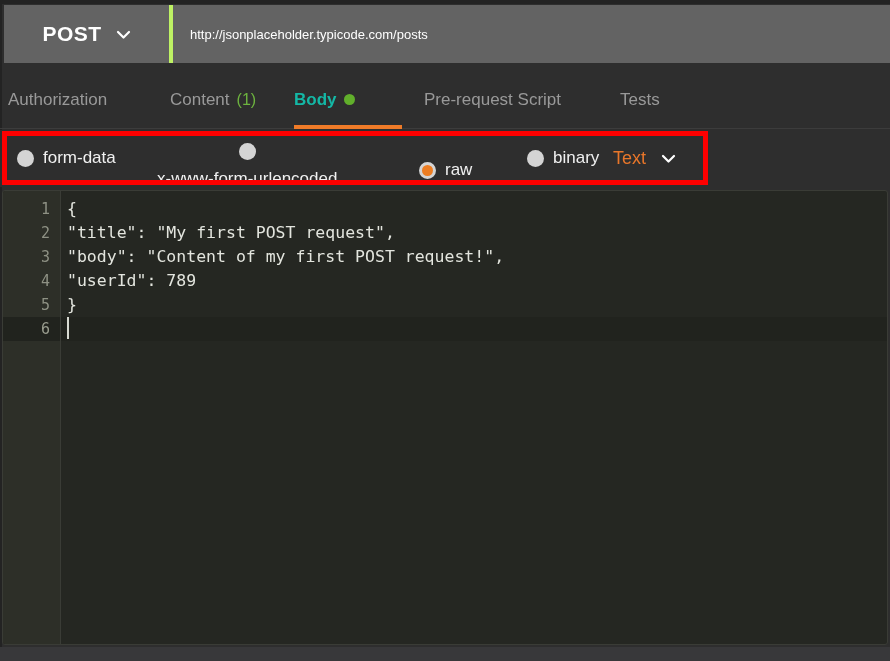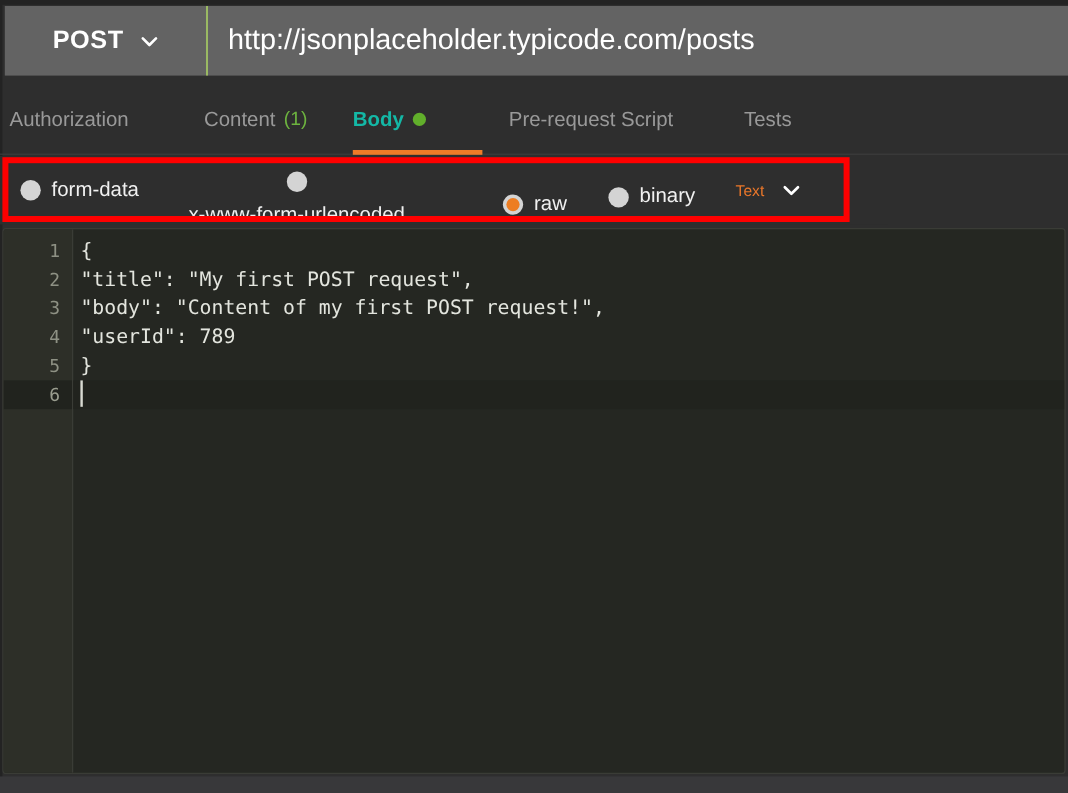--- a/index.html
+++ b/index.html
@@ -32,21 +32,21 @@
     background: #636363;
     display: flex;
     align-items: stretch;
   }
   .method-select {
     width: 169px;
     display: flex;
     align-items: center;
     justify-content: center;
     gap: 14px;
-    border-right: 1px solid #bef264;
+    border-right: 4px solid #bef264;
     cursor: pointer;
     box-sizing: border-box;
   }
   .method-label {
     color: #ffffff;
     font-size: 21px;
     font-weight: bold;
     letter-spacing: 0.5px;
   }
   .chev {
@@ -61,21 +61,21 @@
     flex: 1;
     display: flex;
     align-items: center;
     padding-left: 17px;
     box-sizing: border-box;
     cursor: text;
     overflow: hidden;
   }
   .url-text {
     color: #ffffff;
-    font-size: 24px;
+    font-size: 13px;
     white-space: nowrap;
   }
 
   
   .tabs {
     position: absolute;
     left: 0;
     top: 70px;
     width: 890px;
     height: 59px;
@@ -182,21 +182,21 @@
     top: 13px;
     left: 613px;
     height: 30px;
     display: flex;
     align-items: center;
     gap: 15px;
     cursor: pointer;
   }
   .text-select .sel-label {
     color: #e8762a;
-    font-size: 13px;
+    font-size: 18px;
   }
 
   
   .editor {
     position: absolute;
     left: 2px;
     top: 190px;
     width: 886px;
     height: 455px;
     background: #252722;
@@ -336,21 +336,21 @@
     <div class="radio-opt" style="left:157px;flex-direction:column;">
       <span class="radio-circle"></span>
       <span class="radio-label">x-www-form-urlencoded</span>
     </div>
 
     <div class="radio-opt" style="left:419px;margin-top:12px;">
       <span class="radio-circle checked"></span>
       <span class="radio-label">raw</span>
     </div>
 
-    <div class="radio-opt" style="left:507px;align-items:flex-end;">
+    <div class="radio-opt" style="left:527px;">
       <span class="radio-circle"></span>
       <span class="radio-label">binary</span>
     </div>
 
     <div class="text-select">
       <span class="sel-label">Text</span>
       <span class="chev">
         <svg width="15" height="15" viewBox="0 0 15 15">
           <polyline points="2,5 7.5,10.5 13,5" fill="none" stroke="#ffffff" stroke-width="2.2" stroke-linecap="round" stroke-linejoin="round"></polyline>
         </svg>

